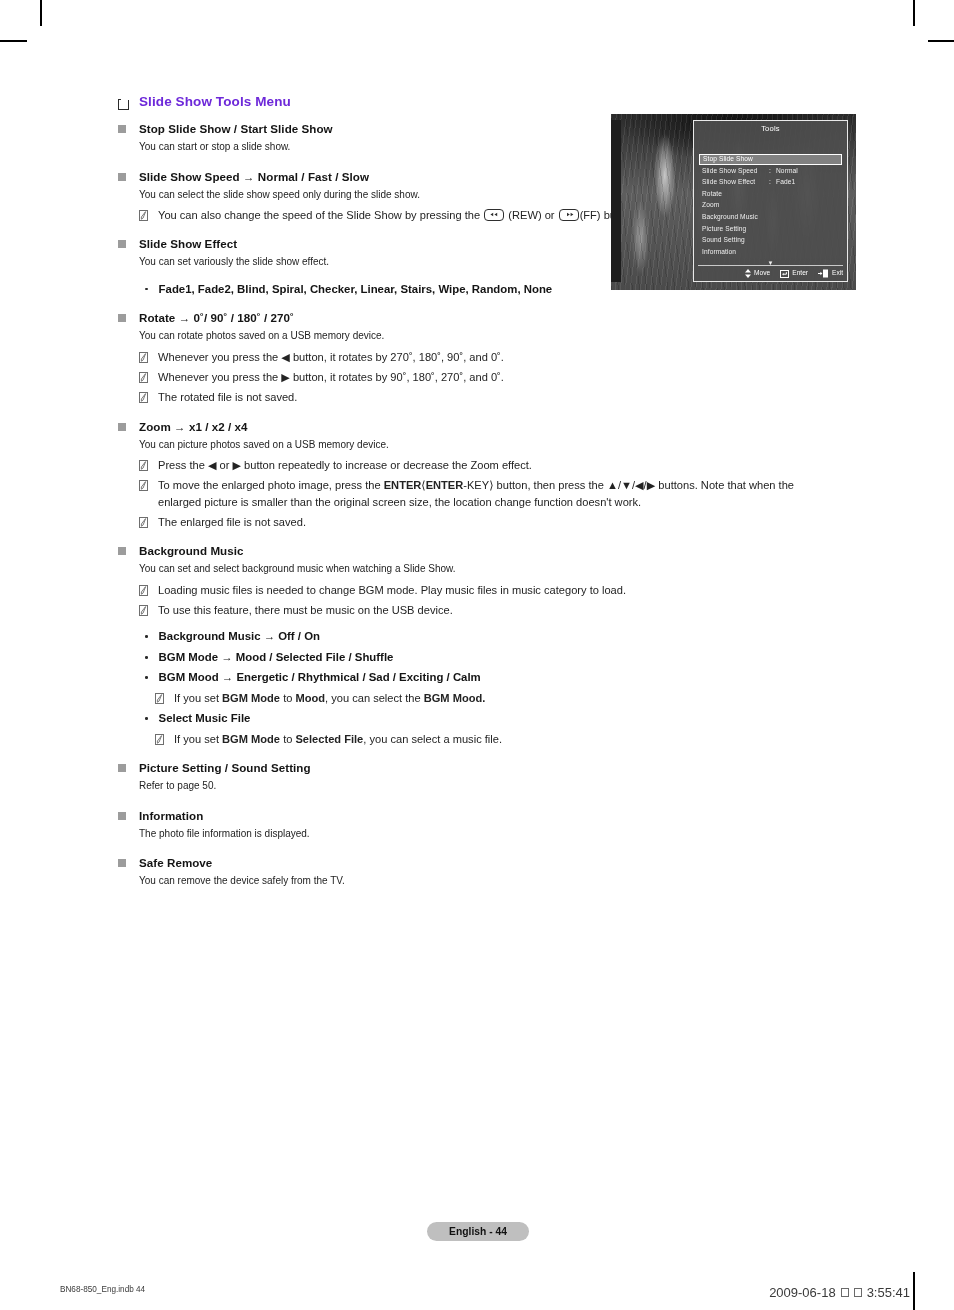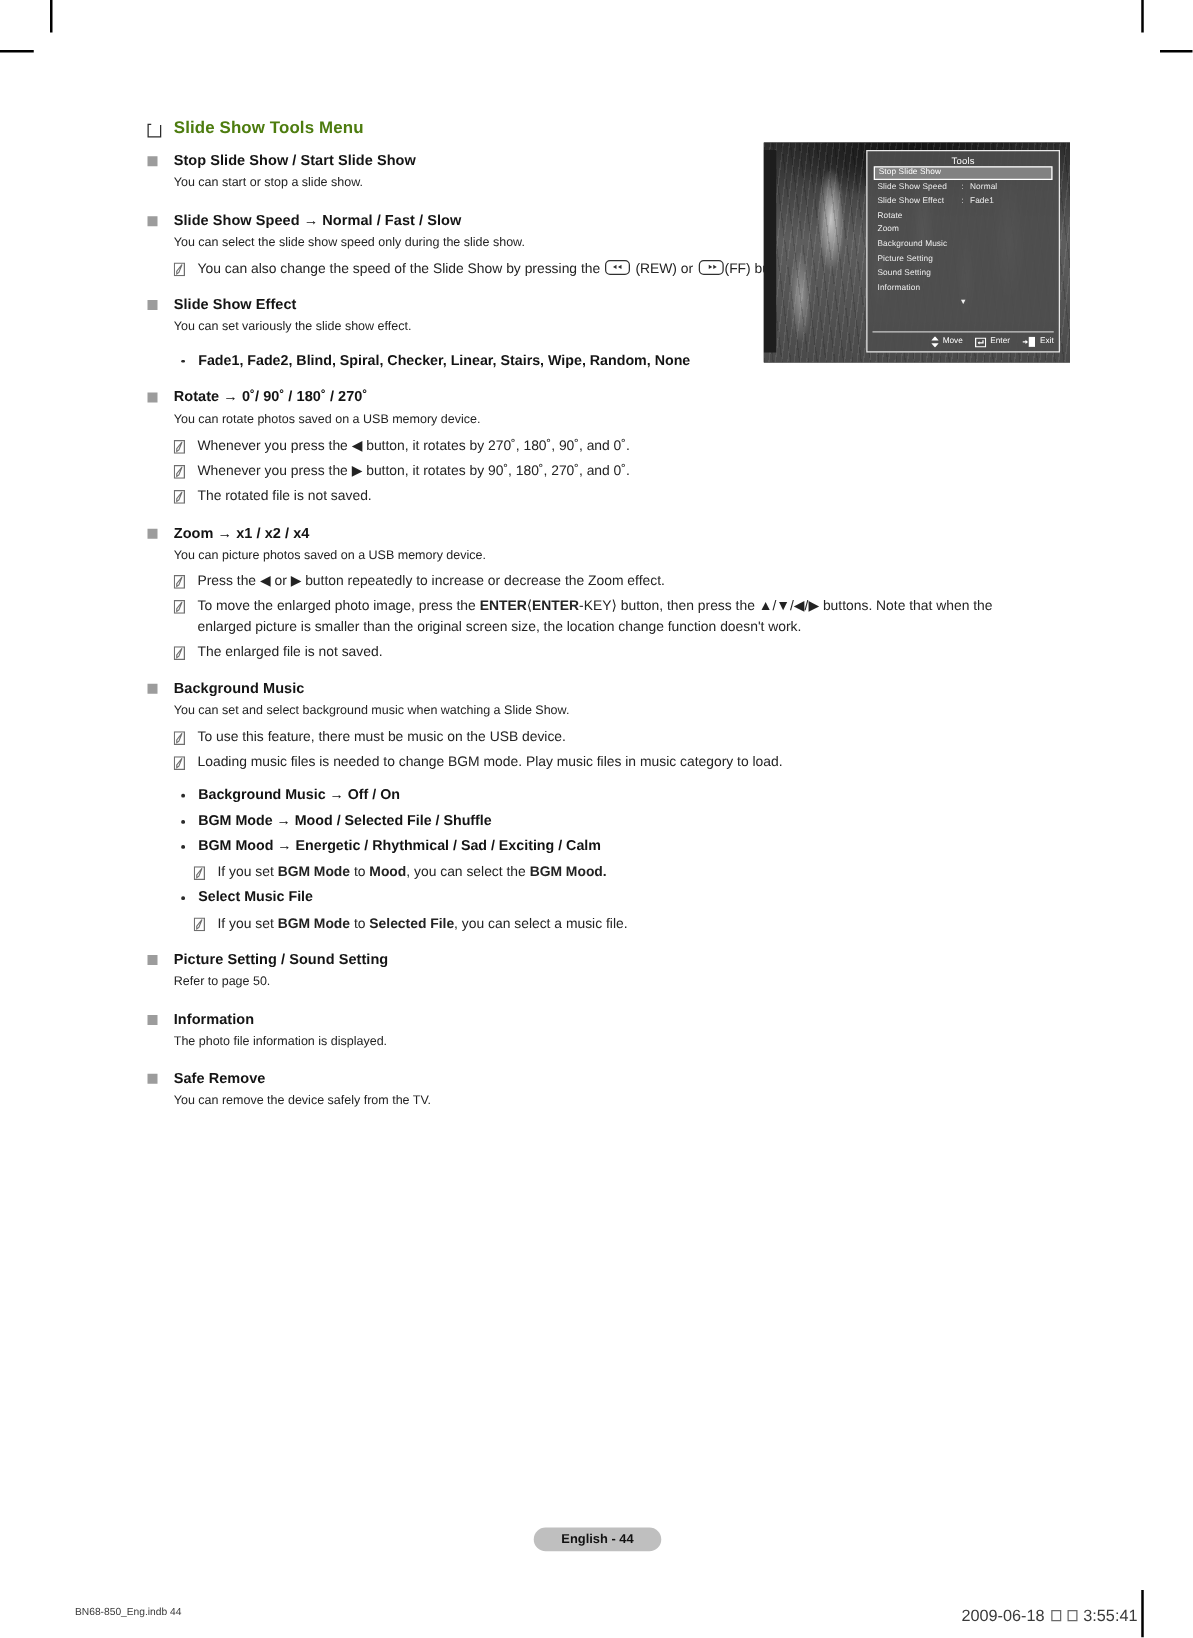--- a/index.html
+++ b/index.html
@@ -50,21 +50,21 @@
     content: "";
     position: absolute;
     left: 2px; top: -2.5px;
     width: 9px; height: 2px;
     background: #ffffff;
   }
   .sec-title-text {
     font-size: 13.5px;
     font-weight: bold;
     letter-spacing: 0.1px;
-    color: #4d7c0f;
+    color: #6d28d9;
   }
 
   
   .items { position: absolute; left: 118px; top: 121px; width: 720px; }
 
   .item { display: flex; align-items: flex-start; margin-bottom: 13px; }
   .marker-sq {
     width: 8px; height: 8px;
     background: #9c9c9c;
     margin-top: 4px; margin-right: 13px;
@@ -176,21 +176,21 @@
     background: rgba(77,77,77,0.93);
     border: 1px solid #e9e9e9;
     box-sizing: border-box;
     color: #f2f2f2;
     font-size: 6.6px;
     line-height: 1;
   }
   .tv-menu-title {
     text-align: center;
     font-size: 7.6px;
-    padding: 4px 0 0 0;
+    padding: 4px 0 21px 0;
     color: #ffffff;
     letter-spacing: .2px;
   }
   .tv-rows { padding: 0 5px; }
   .tv-row {
     display: flex;
     align-items: center;
     height: 11.6px;
     padding: 0 3px;
     box-sizing: border-box;
@@ -372,28 +372,28 @@
       <div class="item">
         <span class="marker-sq"></span>
         <div class="item-body">
           <div class="item-head">Background Music</div>
           <div class="item-desc">You can set and select background music when watching a Slide Show.</div>
           <div class="note">
             <svg class="note-ico" viewBox="0 0 9 11">
               <rect x="0.5" y="0.5" width="8" height="10" fill="none" stroke="#6e6e6e" stroke-width="1"></rect>
               <path d="M6.6 1.6 L2.4 7.0 L2.4 9.2 L4.1 8.0 Z" fill="none" stroke="#6e6e6e" stroke-width="0.9"></path>
             </svg>
+            <span class="note-txt">Loading music files is needed to change BGM mode. Play music files in music category to load.</span>
+          </div>
+          <div class="note">
+            <svg class="note-ico" viewBox="0 0 9 11">
+              <rect x="0.5" y="0.5" width="8" height="10" fill="none" stroke="#6e6e6e" stroke-width="1"></rect>
+              <path d="M6.6 1.6 L2.4 7.0 L2.4 9.2 L4.1 8.0 Z" fill="none" stroke="#6e6e6e" stroke-width="0.9"></path>
+            </svg>
             <span class="note-txt">To use this feature, there must be music on the USB device.</span>
-          </div>
-          <div class="note">
-            <svg class="note-ico" viewBox="0 0 9 11">
-              <rect x="0.5" y="0.5" width="8" height="10" fill="none" stroke="#6e6e6e" stroke-width="1"></rect>
-              <path d="M6.6 1.6 L2.4 7.0 L2.4 9.2 L4.1 8.0 Z" fill="none" stroke="#6e6e6e" stroke-width="0.9"></path>
-            </svg>
-            <span class="note-txt">Loading music files is needed to change BGM mode. Play music files in music category to load.</span>
           </div>
           <div class="gap-s"></div>
           <div class="opt">
             <span class="opt-dot"></span>
             <span class="opt-txt">Background Music → Off / On</span>
           </div>
           <div class="opt">
             <span class="opt-dot"></span>
             <span class="opt-txt">BGM Mode → Mood / Selected File / Shuffle</span>
           </div>

